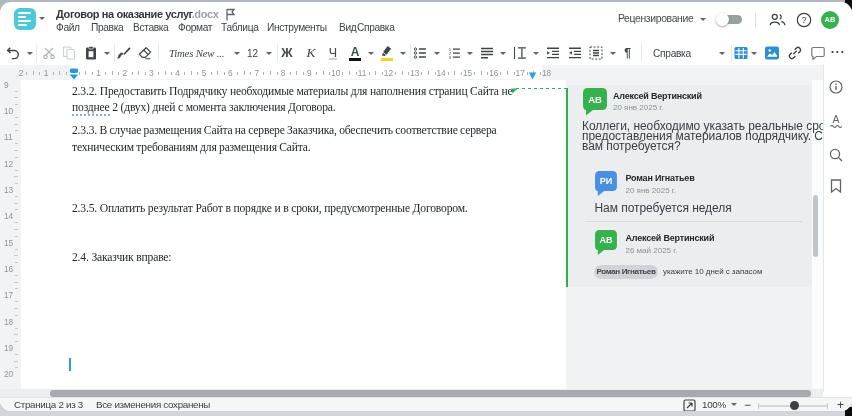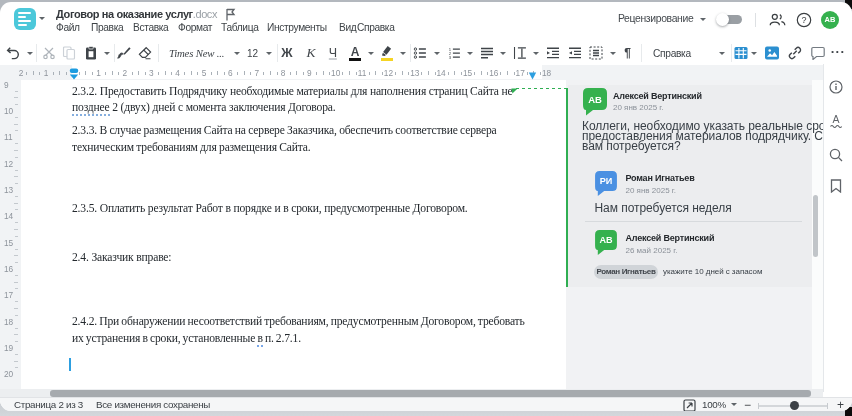--- a/index.html
+++ b/index.html
@@ -4,21 +4,21 @@
 html,body{width:852px;height:416px;overflow:hidden;background:linear-gradient(#b3b8be,#b9bdc2 90%,#d3d7db);font-family:"Liberation Sans",sans-serif}
 #blk1,#blk2{position:absolute;right:0;width:7px;height:9px;background:#0c0c0c;z-index:0}
 #blk1{top:0}#blk2{bottom:0}
 .win{position:absolute;left:0;top:2px;right:0;bottom:5px;background:#fff;border-radius:11px;overflow:hidden;z-index:1}
 .app{position:absolute;left:0;top:-2px;width:852px;height:416px}
 .abs{position:absolute}
 
 #logo{position:absolute;left:14px;top:8px;width:22px;height:22px;border-radius:6px;background:#4cc8da}
 #logo div{position:absolute;left:4px;height:2px;border-radius:1px;background:#fff}
 .title{position:absolute;left:56px;top:8px;font-size:11px;letter-spacing:-0.4px;font-weight:bold;color:#33373b}
-.title span{color:#9aa0a6;font-weight:normal}
+.title span{color:#9aa0a6;font-weight:bold}
 .menu{position:absolute;top:22px;font-size:10.2px;letter-spacing:-0.35px;color:#3e4347}
 .hdr-r{position:absolute;font-size:10.4px;letter-spacing:-0.35px;color:#44494e}
 
 .tb{position:absolute;top:53px;transform:translate(-50%,-50%)}
 .sep{position:absolute;top:44px;width:1px;height:18px;background:#e7eaec}
 .car{position:absolute;top:51.5px;width:0;height:0;border-left:3px solid transparent;border-right:3px solid transparent;border-top:3.5px solid #5f6469;transform:translateX(-50%)}
 .tbt{position:absolute;top:53px;transform:translateY(-50%);font-size:12.5px;color:#3f4449}
 
 #hrul{position:absolute;left:0;top:65px;width:823px;height:15px;background:#f1f3f5}
 #hrul .wz{position:absolute;left:72px;top:0;width:470px;height:14px;background:#fff}
@@ -341,21 +341,20 @@
         <div class="vtick" style="top:274.1px;width:2.5px;left:15px"></div>
         <div class="vtick" style="top:280.7px;width:4px;left:14px"></div>
         <div class="vtick" style="top:287.3px;width:2.5px;left:15px"></div>
 </div>
 
 <div id="page"></div>
 <div class="p" style="left:72px;top:83.7px">2.3.2. Предоставить Подрядчику необходимые материалы для наполнения страниц Сайта не<br><span style="border-bottom:2px dotted #85aede">позднее</span> 2 (двух) дней с момента заключения Договора.</div>
 <div class="p" style="left:72px;top:123.3px;word-spacing:-0.3px">2.3.3. В случае размещения Сайта на сервере Заказчика, обеспечить соответствие сервера<br>техническим требованиям для размещения Сайта.</div>
 <div class="p" style="left:72px;top:200.7px">2.3.5. Оплатить результат Работ в порядке и в сроки, предусмотренные Договором.</div>
 <div class="p" style="left:72px;top:249.5px">2.4. Заказчик вправе:</div>
-<div class="p" style="left:72px;top:314.4px;word-spacing:-0.5px">2.4.2. При обнаружении несоответствий требованиям, предусмотренным Договором, требовать<br>их устранения в сроки, установленные <span style="border-bottom:2px dotted #7aa7e8">в</span> п. 2.7.1.</div>
 <div class="abs" style="left:69px;top:357.5px;width:1.8px;height:13px;background:#2d9fe0"></div>
 
 <svg class="abs" style="left:510.5px;top:87.5px" width="7" height="6" viewBox="0 0 7 6">
         <path d="M0.4 0.4 H6.6 L1.4 5.6 z" fill="#2fae52"></path>
       </svg>
 <div class="abs" style="left:516px;top:87.5px;width:51px;height:1.7px;background:repeating-linear-gradient(90deg,#2fae52 0,#2fae52 3.5px,transparent 3.5px,transparent 6px)"></div>
 
 <div id="panel"></div>
       <div id="ptrack"></div>
 <div id="card"></div>

